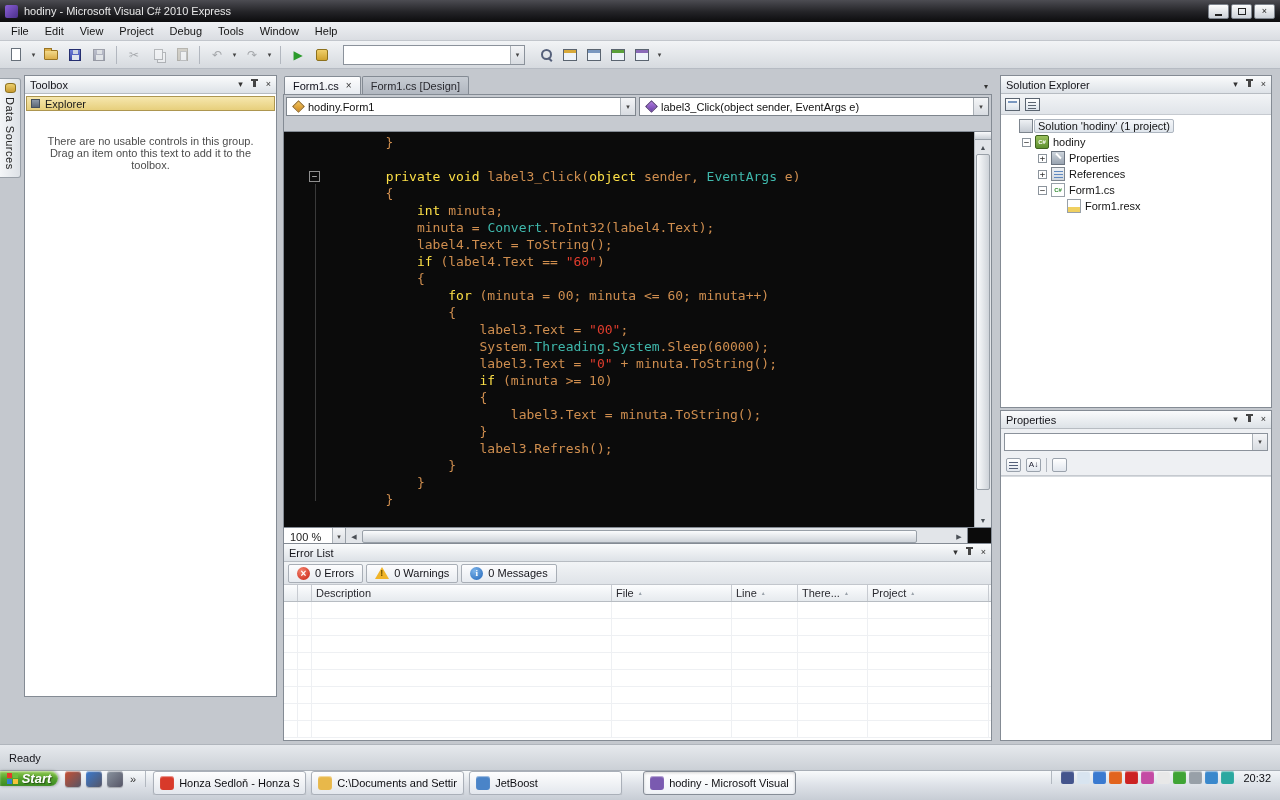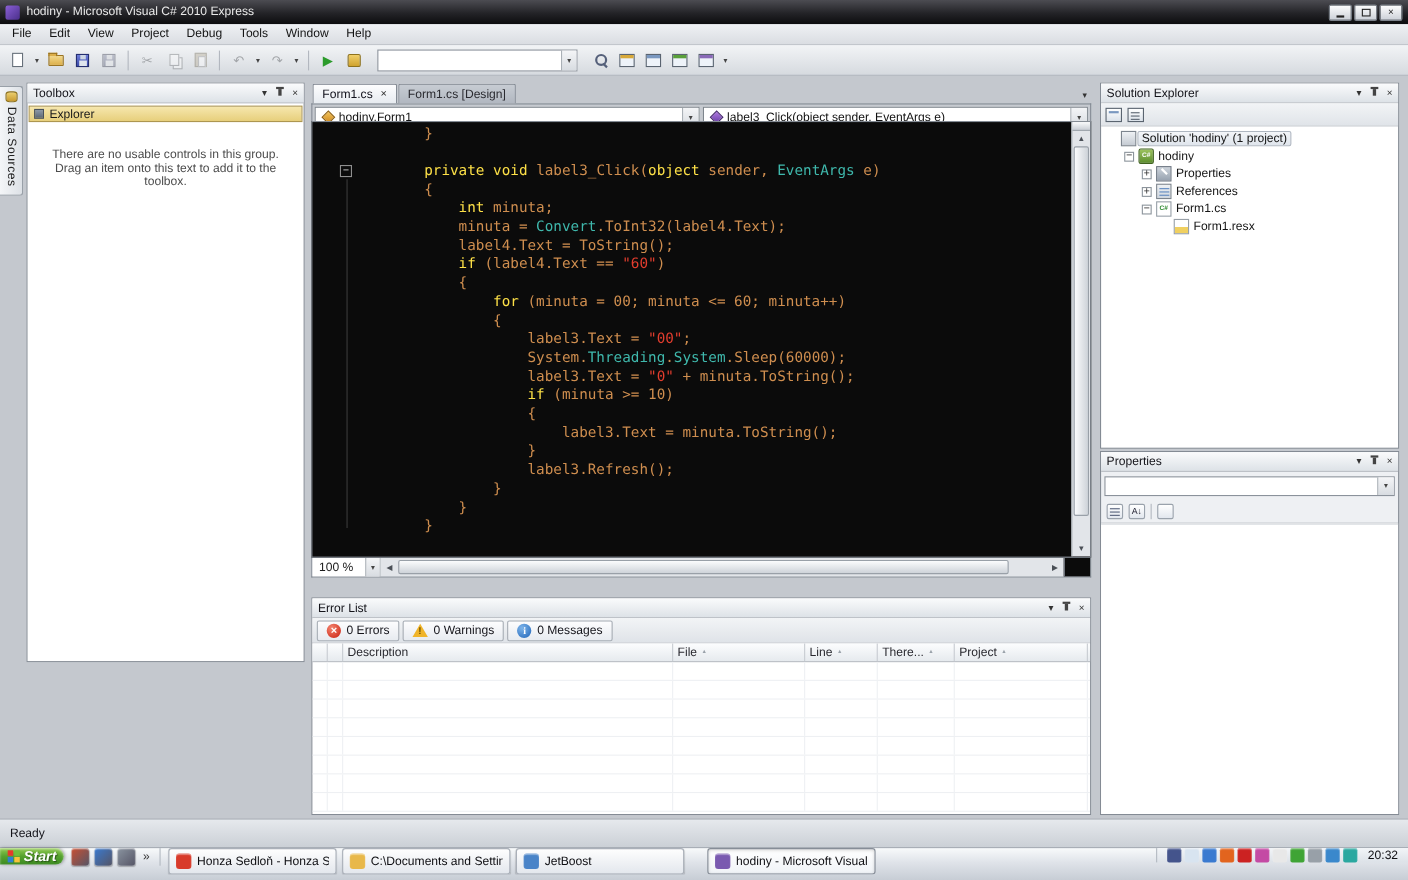--- a/index.html
+++ b/index.html
@@ -57,34 +57,34 @@
   
   .panel-title{height:18px;background:linear-gradient(#fafbfc,#dde2e7);border-bottom:1px solid #b7bcc2;display:flex;align-items:center;padding:0 5px;color:#14141a;flex:none}
   .title-buttons{margin-left:auto;display:flex;gap:7px;align-items:center;color:#333}
   .t-glyph{font-size:9px;line-height:9px;color:#333}
   .pin-wrap{position:relative;width:9px;height:11px}
   .pin-shape{position:absolute;left:0;top:0;width:9px;height:11px}
   .pin-shape::before{content:"";position:absolute;left:3px;top:2px;width:3px;height:6px;background:#444}
   .pin-shape::after{content:"";position:absolute;left:1px;top:0;width:7px;height:2px;background:#444}
 
   
-  .toolbox{position:absolute;left:24px;top:75px;width:253px;height:527px;background:#fff;border:1px solid #848b94;display:flex;flex-direction:column}
+  .toolbox{position:absolute;left:24px;top:75px;width:253px;height:622px;background:#fff;border:1px solid #848b94;display:flex;flex-direction:column}
   .tbx-group{height:15px;margin:2px 1px 0 1px;background:linear-gradient(#f6e7ae,#e7cf7c);border:1px solid #ad9650;display:flex;align-items:center;gap:5px;padding:0 4px;color:#191919;flex:none}
   .tbx-group-icon{width:9px;height:9px;background:linear-gradient(#8d99a8,#5d6876);border:1px solid #46505c;flex:none}
   .tbx-hint{margin-top:24px;padding:0 14px;text-align:center;color:#4d4d4d;line-height:12px}
 
   
   .editor{position:absolute;left:283px;top:75px;width:709px;height:458px}
   .tabstrip{height:19px;display:flex;align-items:flex-end;gap:1px;padding-left:1px}
   .tab{height:18px;padding:0 8px;display:flex;gap:7px;align-items:center;border:1px solid #848b94;border-bottom:none;border-radius:2px 2px 0 0;font-size:11px}
   .tab.active{background:linear-gradient(#fdfdfe,#e7ebf0);color:#10101a}
   .tab.inactive{background:linear-gradient(#c7ccd3,#b1b7c0);color:#2a2a30}
   .tab-close{font-size:10px;line-height:10px;color:#333}
   .tab-list-btn{margin-left:auto;margin-bottom:3px;margin-right:4px;font-size:8px;color:#333}
-  .navbar{height:16px;background:#c6cad0;border:1px solid #848b94;border-bottom:none;display:flex;gap:3px;padding:2px}
+  .navbar{height:37px;background:#c6cad0;border:1px solid #848b94;border-bottom:none;display:flex;gap:3px;padding:2px}
   .nav-combo{flex:1;height:19px;background:#fff;border:1px solid #7e858d;display:flex;align-items:center;gap:5px;padding-left:4px;overflow:hidden}
   .nav-text{white-space:nowrap;color:#111}
   .nav-drop{margin-left:auto;width:15px;height:100%;background:linear-gradient(#f4f5f7,#d8dce1);border-left:1px solid #aab0b6;display:flex;align-items:center;justify-content:center;font-size:7px;color:#444;flex:none}
   .class-icon{width:9px;height:9px;background:linear-gradient(135deg,#f2c35a,#d08a20);border:1px solid #8d5f12;transform:rotate(45deg);margin-left:3px;flex:none}
   .method-icon{width:9px;height:9px;background:linear-gradient(135deg,#b07ae0,#6a3fa8);border:1px solid #46286e;transform:rotate(45deg);margin-left:3px;flex:none}
 
   .code-area{position:relative;height:397px;background:#0b0b0b;border:1px solid #848b94;overflow:hidden}
   .code-lines{position:absolute;left:0;top:2px;right:17px;bottom:0;overflow:hidden}
   .code-line{height:17px;display:flex;white-space:pre;font-family:"DejaVu Sans Mono",monospace;font-size:13px;line-height:17px}
   .code-margin{width:39px;flex:none;position:relative}

